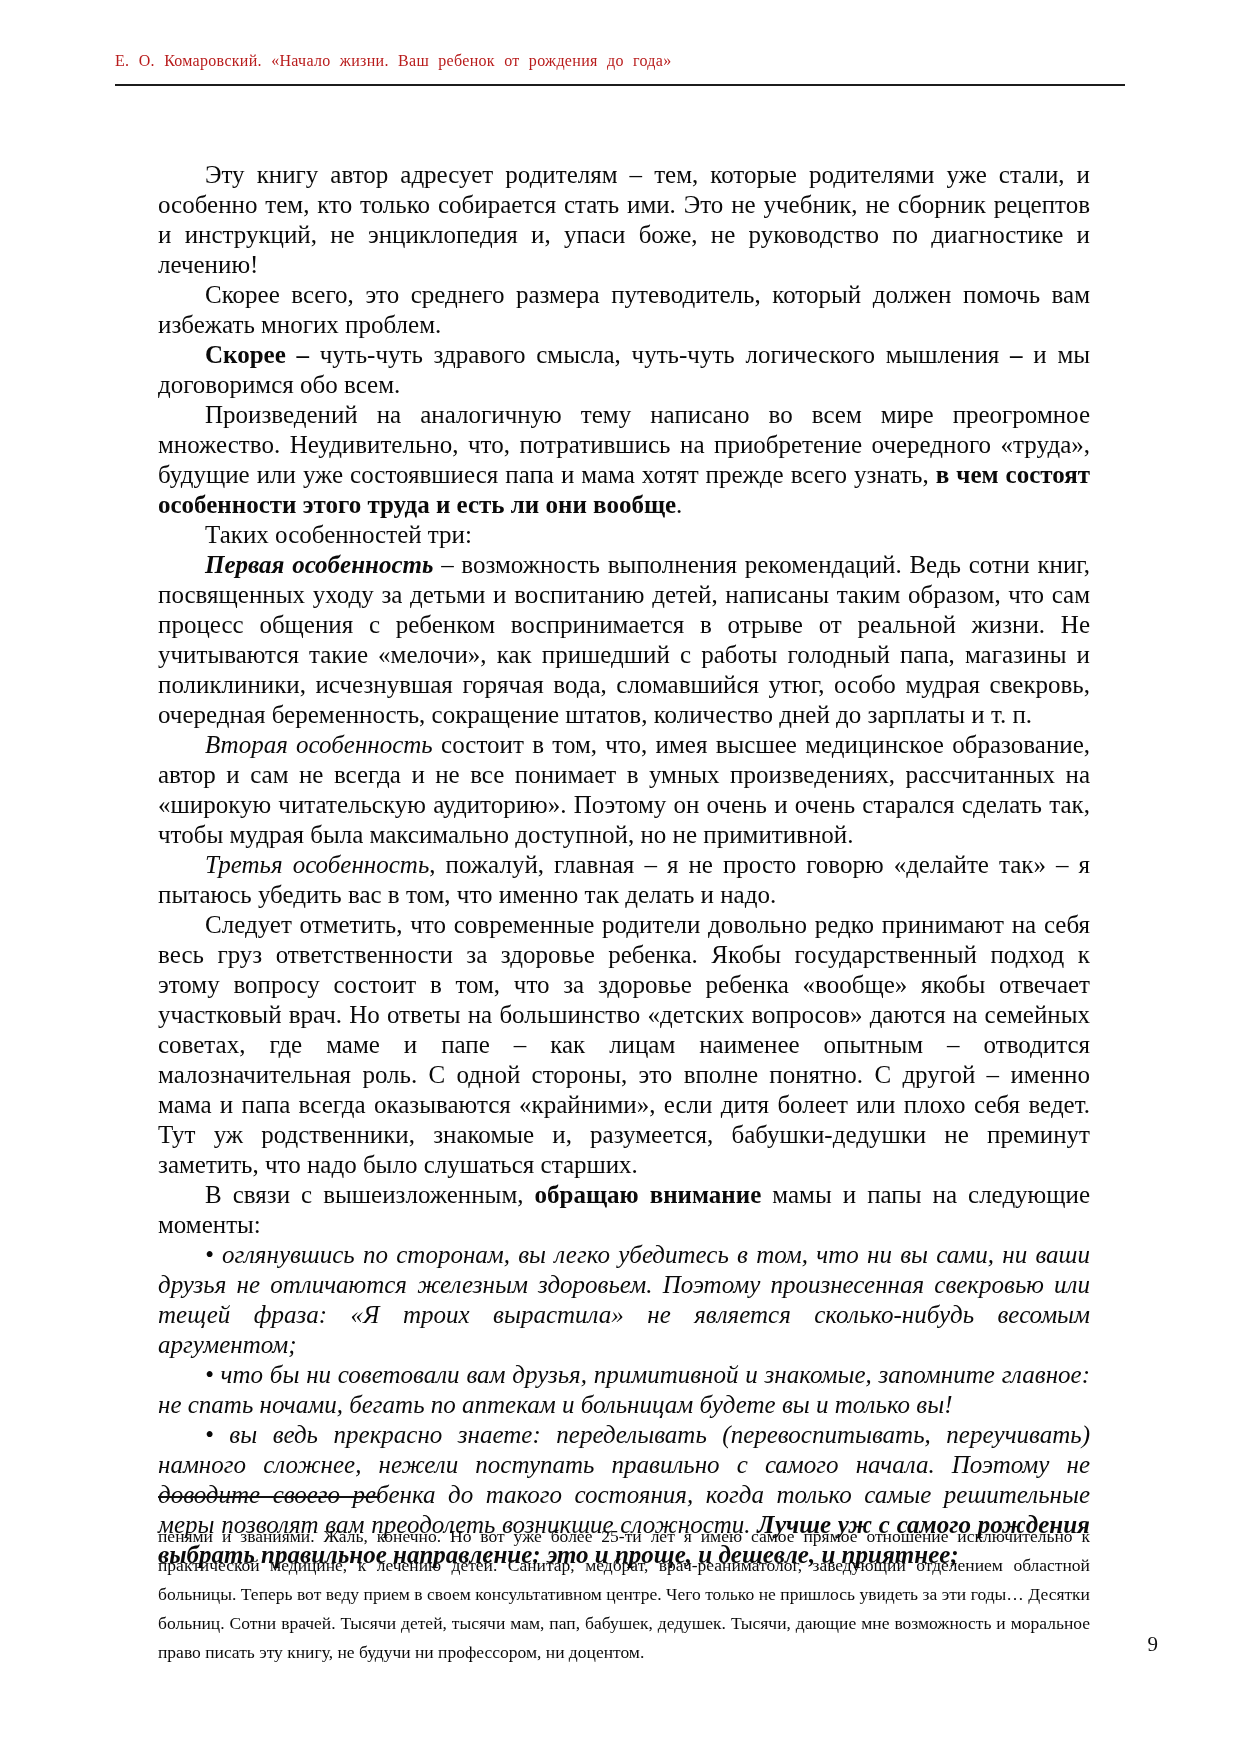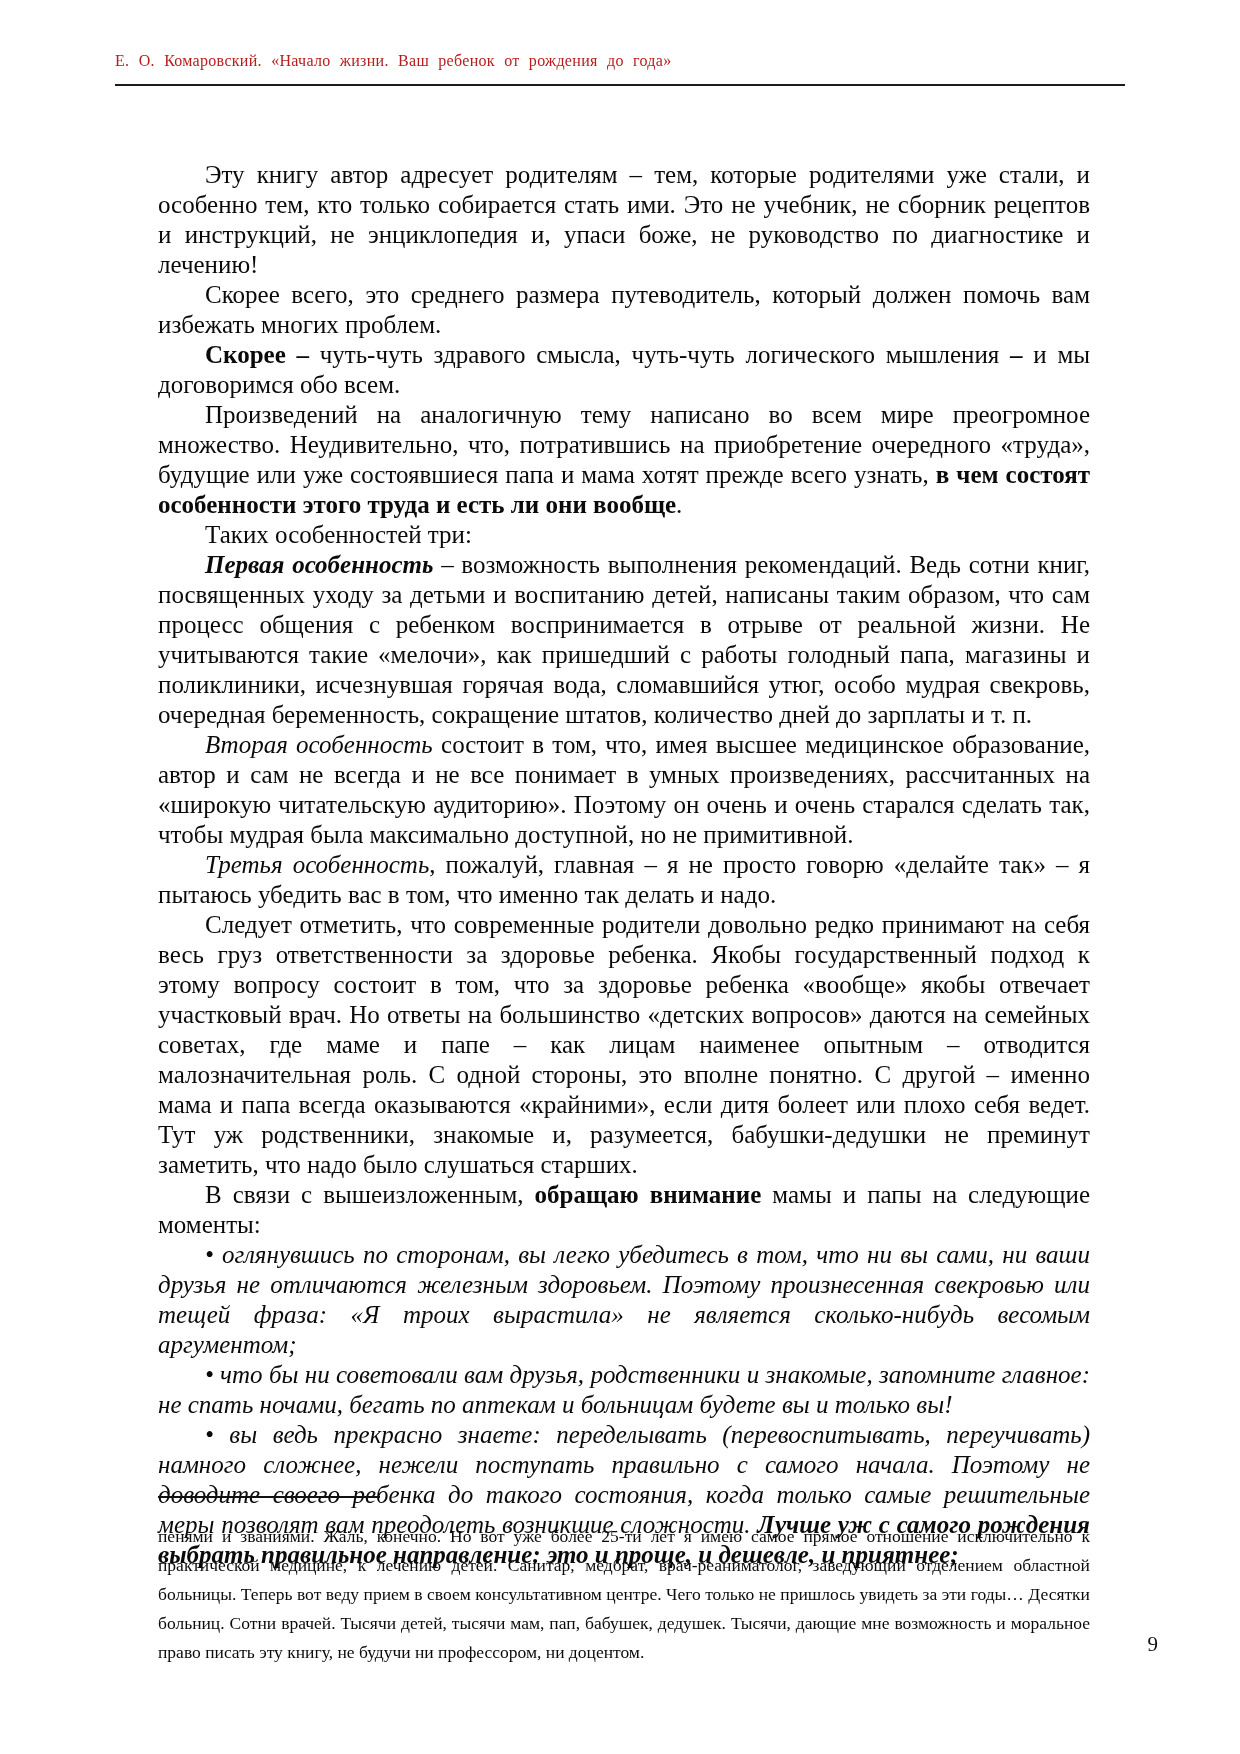--- a/index.html
+++ b/index.html
@@ -84,21 +84,21 @@
       <p><span>Скорее всего, это среднего размера путеводитель, который должен помочь вам избежать многих проблем.</span></p>
       <p><span style="font-weight: bold;">Скорее –</span><span> чуть-чуть здравого смысла, чуть-чуть логического мышления </span><span style="font-weight: bold;">–</span><span> и мы договоримся обо всем.</span></p>
       <p><span>Произведений на аналогичную тему написано во всем мире преогромное множество. Неудивительно, что, потратившись на приобретение очередного «труда», будущие или уже состоявшиеся папа и мама хотят прежде всего узнать, </span><span style="font-weight: bold;">в чем состоят особенности этого труда и есть ли они вообще</span><span>.</span></p>
       <p><span>Таких особенностей три:</span></p>
       <p><span style="font-weight: bold; font-style: italic;">Первая особенность</span><span> – возможность выполнения рекомендаций. Ведь сотни книг, посвященных уходу за детьми и воспитанию детей, написаны таким образом, что сам процесс общения с ребенком воспринимается в отрыве от реальной жизни. Не учитываются такие «мелочи», как пришедший с работы голодный папа, магазины и поликлиники, исчезнувшая горячая вода, сломавшийся утюг, особо мудрая свекровь, очередная беременность, сокращение штатов, количество дней до зарплаты и т. п.</span></p>
       <p><span style="font-weight: normal; font-style: italic;">Вторая особенность</span><span> состоит в том, что, имея высшее медицинское образование, автор и сам не всегда и не все понимает в умных произведениях, рассчитанных на «широкую читательскую аудиторию». Поэтому он очень и очень старался сделать так, чтобы мудрая была максимально доступной, но не примитивной.</span></p>
       <p><span style="font-weight: normal; font-style: italic;">Третья особенность</span><span>, пожалуй, главная – я не просто говорю «делайте так» – я пытаюсь убедить вас в том, что именно так делать и надо.</span></p>
       <p><span>Следует отметить, что современные родители довольно редко принимают на себя весь груз ответственности за здоровье ребенка. Якобы государственный подход к этому вопросу состоит в том, что за здоровье ребенка «вообще» якобы отвечает участковый врач. Но ответы на большинство «детских вопросов» даются на семейных советах, где маме и папе – как лицам наименее опытным – отводится малозначительная роль. С одной стороны, это вполне понятно. С другой – именно мама и папа всегда оказываются «крайними», если дитя болеет или плохо себя ведет. Тут уж родственники, знакомые и, разумеется, бабушки-дедушки не преминут заметить, что надо было слушаться старших.</span></p>
       <p><span>В связи с вышеизложенным, </span><span style="font-weight: bold;">обращаю внимание</span><span> мамы и папы на следующие моменты:</span></p>
       <p><span style="font-style: italic;">• оглянувшись по сторонам, вы легко убедитесь в том, что ни вы сами, ни ваши друзья не отличаются железным здоровьем. Поэтому произнесенная свекровью или тещей фраза: «Я троих вырастила» не является сколько-нибудь весомым аргументом;</span></p>
-      <p><span style="font-style: italic;">• что бы ни советовали вам друзья, родственники и знакомые, запомните главное: не спать ночами, бегать по аптекам и больницам будете вы и только вы!</span></p>
+      <p><span style="font-style: italic;">• что бы ни советовали вам друзья, примитивной и знакомые, запомните главное: не спать ночами, бегать по аптекам и больницам будете вы и только вы!</span></p>
       <p><span style="font-style: italic;">• вы ведь прекрасно знаете: переделывать (перевоспитывать, переучивать) намного сложнее, нежели поступать правильно с самого начала. Поэтому не доводите своего ребенка до такого состояния, когда только самые решительные меры позволят вам преодолеть возникшие сложности. </span><span style="font-weight: bold; font-style: italic;">Лучше уж с самого рождения выбрать правильное направление: это и проще, и дешевле, и приятнее;</span></p>
     </div>
 
   <div class="footnote-rule"></div>
   <div class="footnote">пенями и званиями. Жаль, конечно. Но вот уже более 25-ти лет я имею самое прямое отношение исключительно к практической медицине, к лечению детей. Санитар, медбрат, врач-реаниматолог, заведующий отделением областной больницы. Теперь вот веду прием в своем консультативном центре. Чего только не пришлось увидеть за эти годы… Десятки больниц. Сотни врачей. Тысячи детей, тысячи мам, пап, бабушек, дедушек. Тысячи, дающие мне возможность и моральное право писать эту книгу, не будучи ни профессором, ни доцентом.</div>
 
   <div class="page-number">9</div>
 </div>
 
 </body></html>

